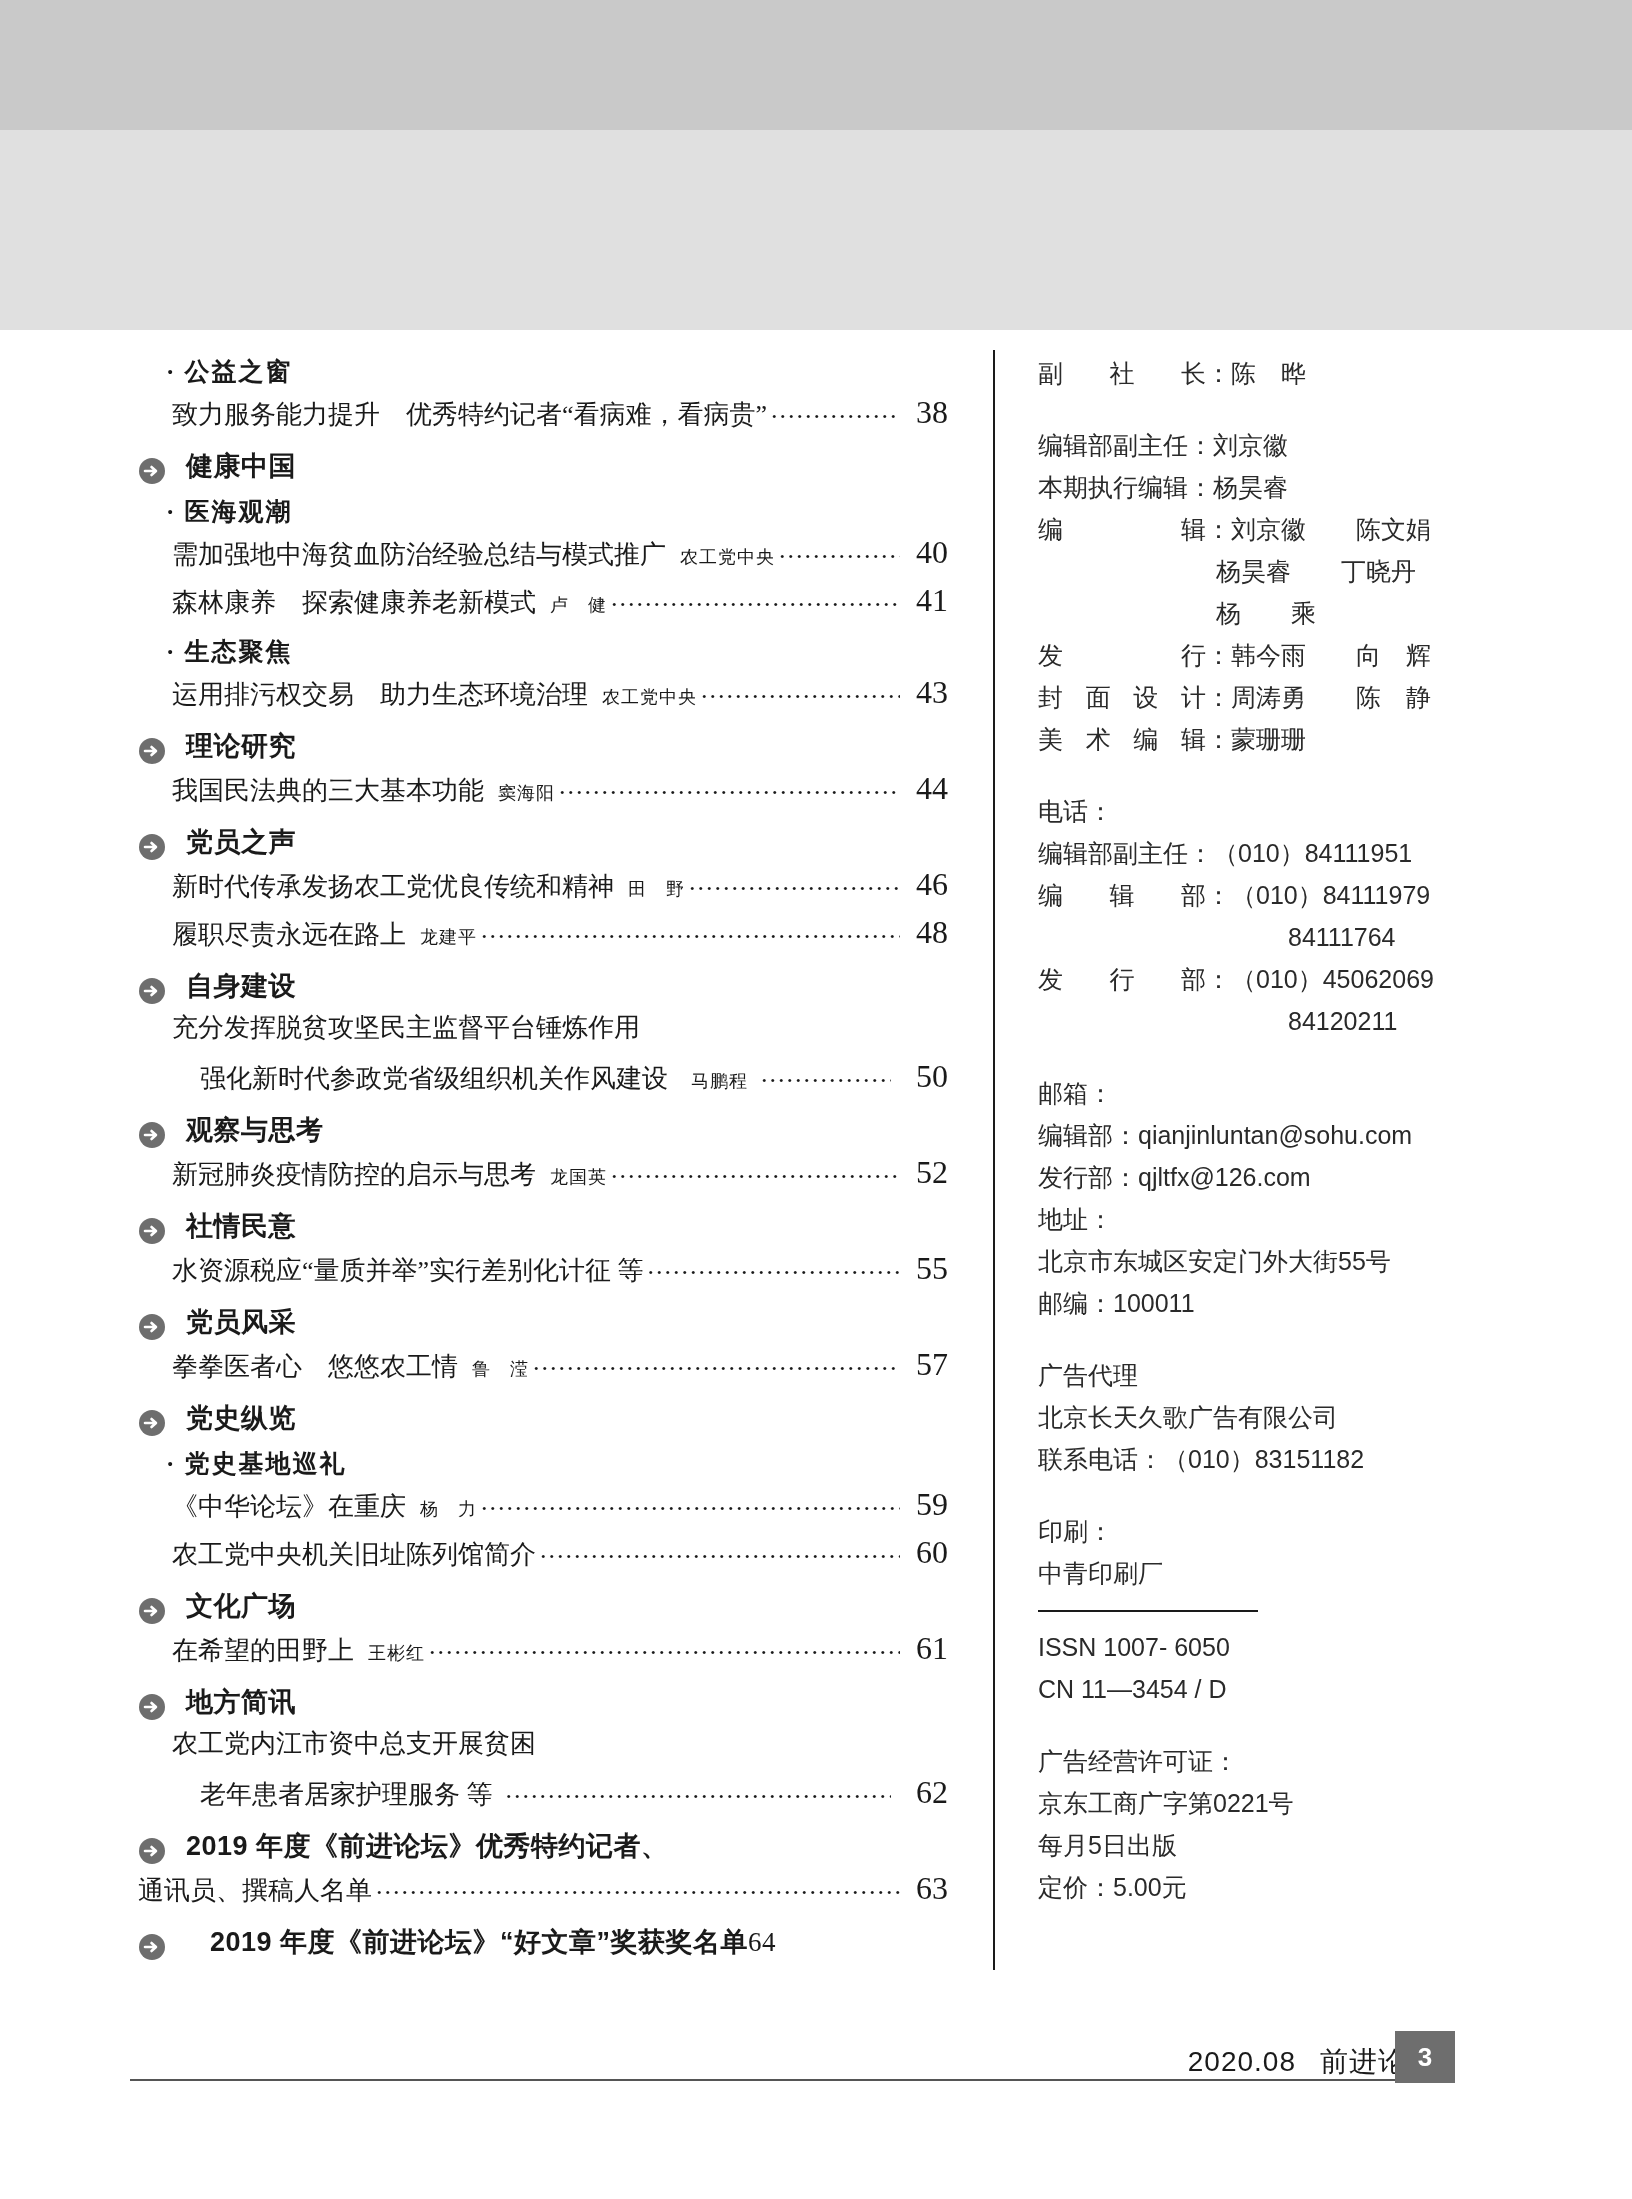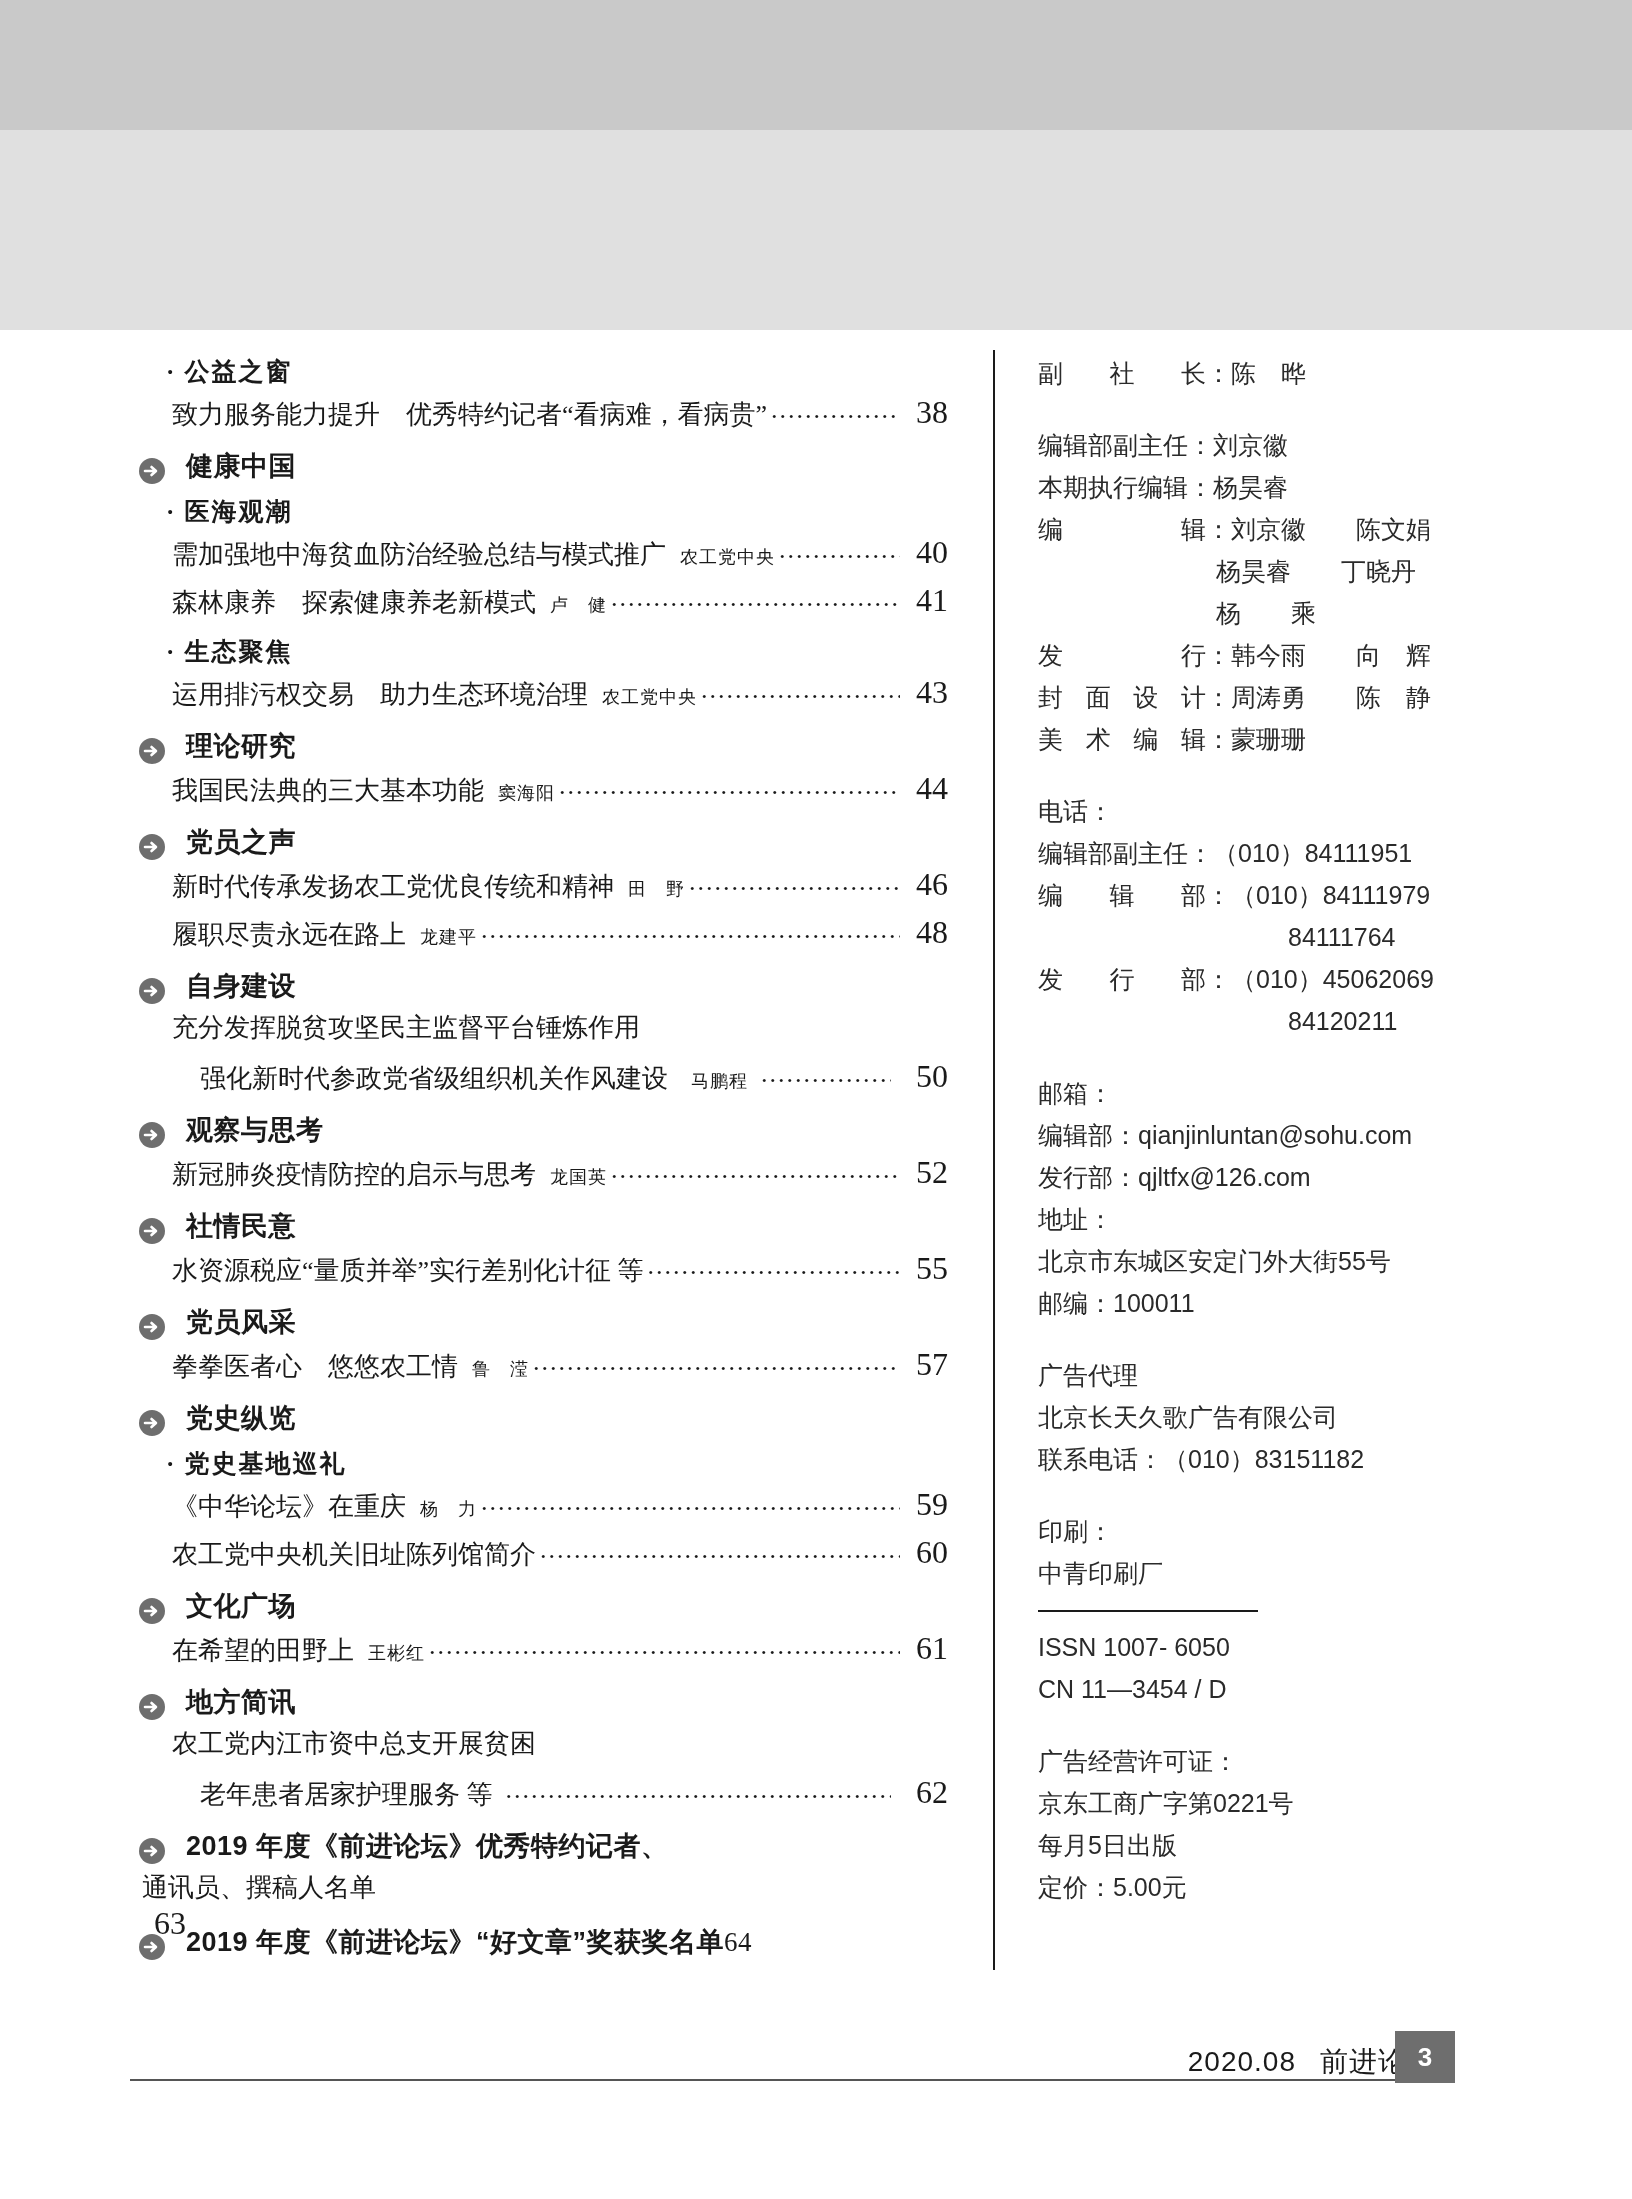--- a/index.html
+++ b/index.html
@@ -216,29 +216,29 @@
       <div class="entry-plain">农工党内江市资中总支开展贫困</div>
       <div class="entry indent">
         <span class="title">老年患者居家护理服务  等</span>
         <span class="leader"></span>
         <span class="pg">62</span>
       </div>
       <div class="sec"><span class="arrow"><svg viewBox="0 0 28 28" width="28" height="28">
             <circle cx="14" cy="14" r="13" fill="#6e6e6e"></circle>
             <path d="M7 14 H17 M13.5 10 L18 14 L13.5 18" stroke="#ffffff" stroke-width="2.6" fill="none" stroke-linecap="round" stroke-linejoin="round"></path>
           </svg></span><span>2019 年度《前进论坛》优秀特约记者、</span></div>
-      <div class="entry" style="padding-left: 0px; flex-direction: column;">
+      <div class="entry" style="padding-left: 0px;">
         <span class="title">通讯员、撰稿人名单</span>
         <span class="leader"></span>
         <span class="pg">63</span>
       </div>
       <div class="sec" style="padding-right: 0px;"><span class="arrow"><svg viewBox="0 0 28 28" width="28" height="28">
             <circle cx="14" cy="14" r="13" fill="#6e6e6e"></circle>
             <path d="M7 14 H17 M13.5 10 L18 14 L13.5 18" stroke="#ffffff" stroke-width="2.6" fill="none" stroke-linecap="round" stroke-linejoin="round"></path>
-          </svg></span><span style="display: inline-flex; align-items: center; width: calc(100% - 4px);">
+          </svg></span><span style="display: inline-flex; align-items: center; width: calc(100% - 4px); margin-left: 24px;">
           <span>2019 年度《前进论坛》“好文章”奖获奖名单</span>
           <span class="leader" style="font-weight: normal;"></span>
           <span class="pg" style="font-weight: normal; font-family: &quot;Liberation Serif&quot;, &quot;DejaVu Serif&quot;, serif;">64</span>
         </span></div>
     </div>
 
   <div class="mast" id="mast">
       <div class="mline"><span class="lbl-spread" style="display: inline-flex; justify-content: space-between;">
           <span>副</span>
           <span>社</span>

